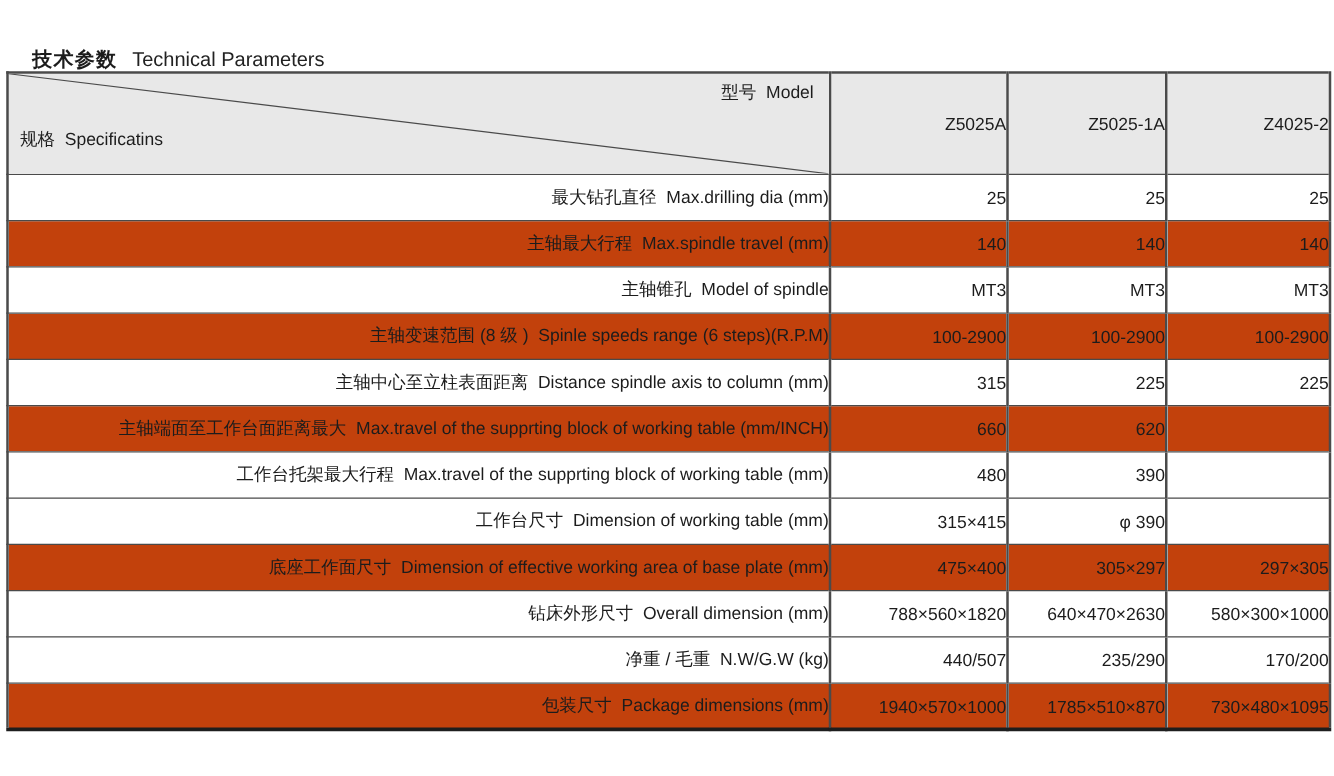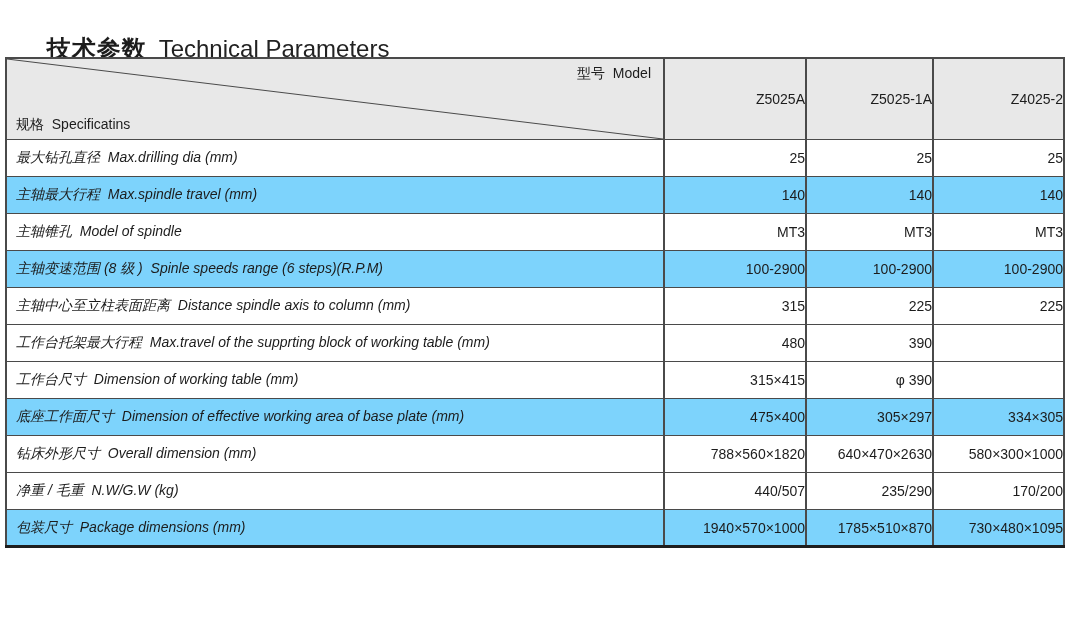--- a/index.html
+++ b/index.html
@@ -9,23 +9,23 @@
     width: 1067px;
     height: 621px;
     font-family: "Liberation Sans", "DejaVu Sans", sans-serif;
     color: #1c1c1c;
     overflow: hidden;
   }
   .page { position: relative; width: 1067px; height: 621px; }
 
   .title {
     position: absolute;
-    left: 20px;
+    left: 8px;
     top: 4px;
-    font-size: 24px;
+    font-size: 16px;
     line-height: 30px;
     white-space: pre;
   }
   .title .cjk { font-weight: bold; letter-spacing: 1px; }
   .title .en  { font-weight: normal; margin-left: 12px; color: #222; }
 
   table.params {
     position: absolute;
     left: 5px;
     top: 57px;
@@ -52,45 +52,44 @@
     border-left-width: 2px;
     border-right-width: 2px;
     text-align: right;
     padding-left: 20px;
   }
 
   thead tr { height: 35px; }
   tbody tr { height: 37px; }
 
   thead th { background: #e8e8e8; }
-  tbody tr.shaded td { background: #7dd3fc; }
+  tbody tr.shaded td { background: #c2410c; }
 
   th.diag { position: relative; }
   th.diag svg.diag-line {
     position: absolute;
     left: 0; top: 0;
     width: 100%; height: 100%;
     display: block;
   }
   th.diag .spec-label {
     position: absolute;
     left: 9px;
-    bottom: 5px;
+    bottom: 18px;
     text-align: center;
   }
   th.diag .model-label {
     position: absolute;
     right: 12px;
     top: 6px;
   }
 
   td.label {
-    text-align: left;
+    text-align: right;
     padding-left: 9px;
-    font-style: italic;
   }
 </style>
 </head>
 <body>
 
 <div class="page">
 
   <div class="title">
     <span class="cjk">技术参数</span><span class="en">Technical Parameters</span>
   </div>
@@ -140,37 +139,43 @@
         <td class="val">100-2900</td>
         <td class="val">100-2900</td>
         <td class="val">100-2900</td>
       </tr>
       <tr>
         <td class="label">主轴中心至立柱表面距离  Distance spindle axis to column (mm)</td>
         <td class="val">315</td>
         <td class="val">225</td>
         <td class="val">225</td>
       </tr>
+      <tr class="shaded">
+        <td class="label">主轴端面至工作台面距离最大  Max.travel of the supprting block of working table (mm/INCH)</td>
+        <td class="val">660</td>
+        <td class="val">620</td>
+        <td class="val"></td>
+      </tr>
       <tr>
         <td class="label">工作台托架最大行程  Max.travel of the supprting block of working table (mm)</td>
         <td class="val">480</td>
         <td class="val">390</td>
         <td class="val"></td>
       </tr>
       <tr>
         <td class="label">工作台尺寸  Dimension of working table (mm)</td>
         <td class="val">315×415</td>
         <td class="val">φ 390</td>
         <td class="val"></td>
       </tr>
       <tr class="shaded">
         <td class="label">底座工作面尺寸  Dimension of effective working area of base plate (mm)</td>
         <td class="val">475×400</td>
         <td class="val">305×297</td>
-        <td class="val">334×305</td>
+        <td class="val">297×305</td>
       </tr>
       <tr>
         <td class="label">钻床外形尺寸  Overall dimension (mm)</td>
         <td class="val">788×560×1820</td>
         <td class="val">640×470×2630</td>
         <td class="val">580×300×1000</td>
       </tr>
       <tr>
         <td class="label">净重 / 毛重  N.W/G.W (kg)</td>
         <td class="val">440/507</td>

